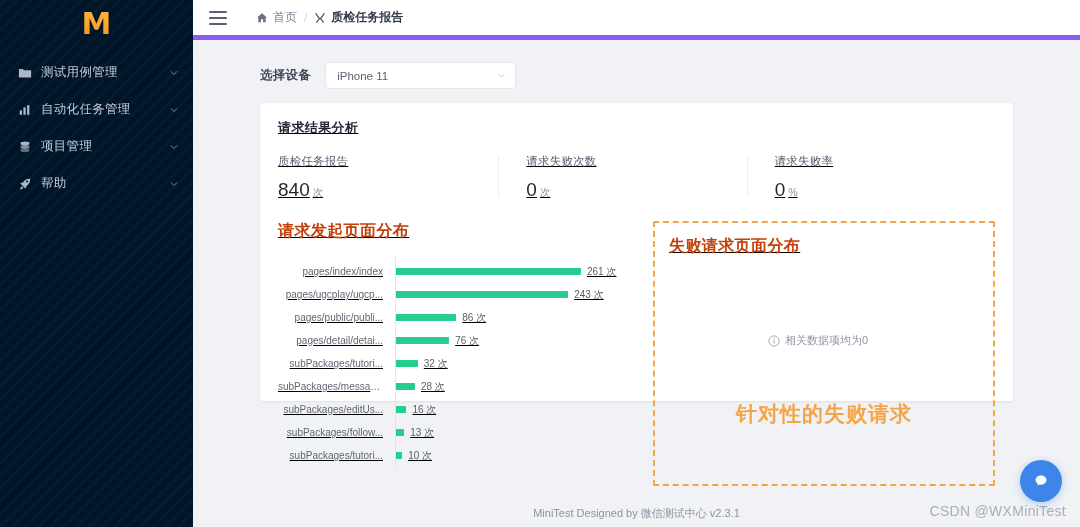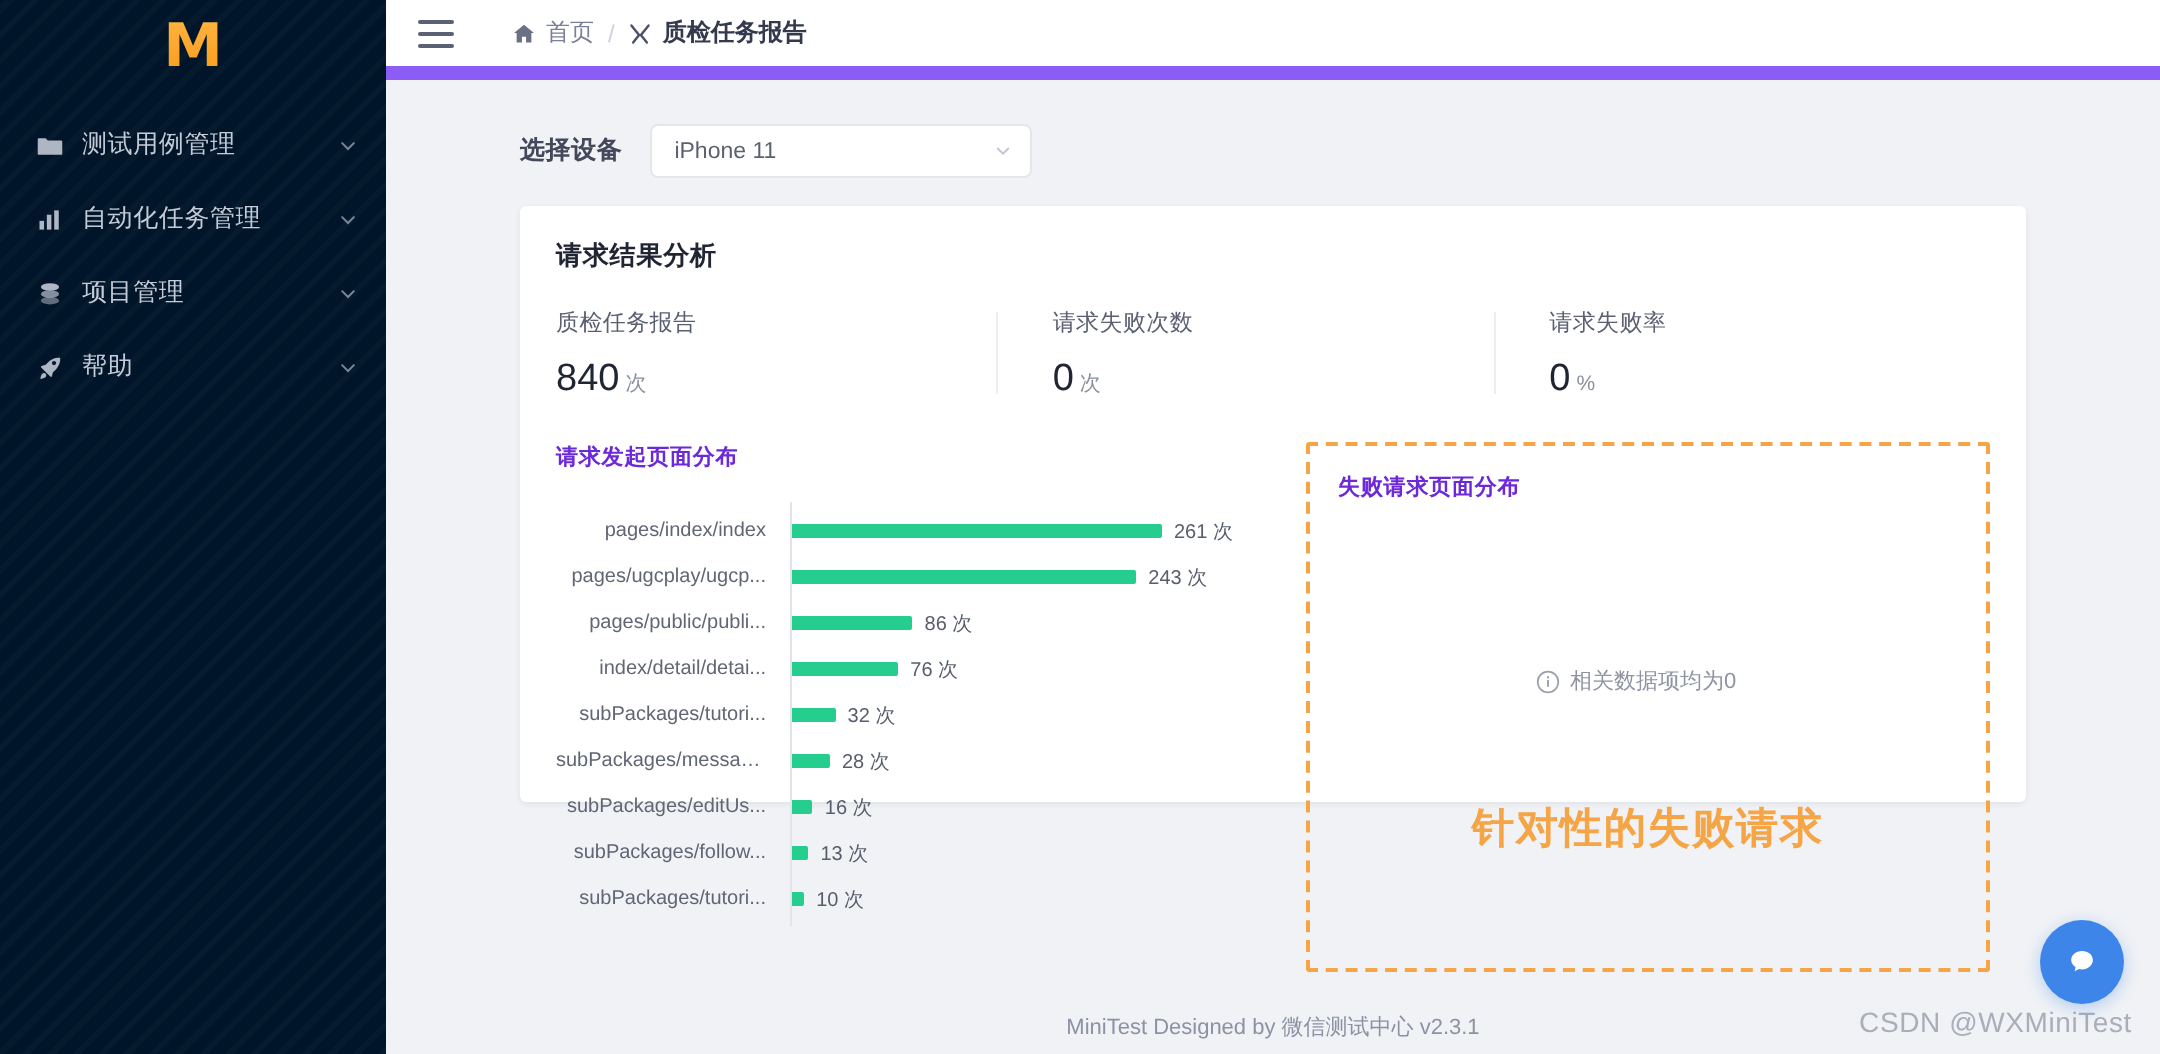--- a/index.html
+++ b/index.html
@@ -44,21 +44,21 @@
   .menu-label { flex: 1 1 auto; white-space: nowrap; letter-spacing: .3px; }
   .chev { width: 10px; height: 10px; flex: 0 0 10px; opacity: .65; }
   .chev svg { display: block; }
 
   
   .main { flex: 1 1 auto; height: 527px; display: flex; flex-direction: column; background: #f0f2f5; }
 
   .topbar {
     height: 40px; background: #fff; display: flex; align-items: center;
     padding: 0 0 0 16px; gap: 0; flex: 0 0 40px;
-    border-bottom: 7px solid #8b5cf6;
+    border-bottom: 5px solid #8b5cf6;
   }
   .hamburger { width: 18px; height: 14px; display: flex; flex-direction: column; justify-content: space-between; cursor: pointer; }
   .hamburger span { display: block; height: 2px; background: #5a6175; border-radius: 1px; }
   .crumbs { display: flex; align-items: center; margin-left: 29px; font-size: 12px; color: #6b7184; gap: 6px; }
   .crumb { display: flex; align-items: center; gap: 5px; }
   .crumb.link { color: #7a8098; cursor: pointer; }
   .crumb.current { color: #333a4d; font-weight: 600; }
   .crumb-ico { width: 12px; height: 12px; display: flex; align-items: center; justify-content: center; color: #5e6party; }
   .crumb-ico svg { display: block; }
   .crumb-sep { color: #cdd1dc; font-size: 12px; padding: 0 1px; }
@@ -70,41 +70,41 @@
   .select {
     width: 191px; height: 27px; background: #fff; border: 1px solid #e4e6ec; border-radius: 4px;
     display: flex; align-items: center; justify-content: space-between;
     padding: 0 9px 0 11px; font-size: 11.5px; color: #5c6170; cursor: pointer;
   }
   .select .caret { width: 9px; height: 9px; color: #c2c6d2; }
   .select .caret svg { display: block; }
 
   .card {
     background: #fff; border-radius: 3px; box-shadow: 0 1px 3px rgba(16,24,40,.07);
-    padding: 16px 18px 12px 18px; height: 298px; position: relative;
+    padding: 16px 18px 12px 18px; height: 298px; position: relative; text-decoration: underline;
   }
   .card-title { font-size: 13px; font-weight: 700; color: #1f2533; letter-spacing: .4px; }
 
   .stats { display: flex; margin-top: 17px; }
   .stat { flex: 1 1 0; padding-left: 0; position: relative; }
   .stat + .stat { padding-left: 28px; }
   .stat + .stat:before {
     content: ""; position: absolute; left: 0; top: 2px; bottom: 2px; width: 1px; background: #eceef2;
   }
   .stat-label { font-size: 11.5px; color: #5a6072; letter-spacing: .2px; }
   .stat-value { margin-top: 11px; font-size: 19px; color: #1f2533; font-weight: 400; line-height: 1; }
   .stat-unit { font-size: 10.5px; color: #8a8f9e; margin-left: 3px; }
 
   .panels { display: flex; gap: 26px; margin-top: 22px; }
   .panel-left { flex: 0 0 349px; }
   .panel-right {
     flex: 1 1 auto; border: 2px dashed #f5a546; border-radius: 2px;
     padding: 13px 14px; position: relative; height: 265px;
   }
-  .panel-title { font-size: 11px; font-weight: 700; color: #6d28d9; letter-spacing: .4px; }
+  .panel-title { font-size: 16px; font-weight: 700; color: #c2410c; letter-spacing: .4px; }
 
   
   .chart { margin-top: 18px; position: relative; }
   .axis-line { position: absolute; left: 117px; top: -3px; bottom: -2px; width: 1px; background: #e2e4ea; }
   .bar-row { display: flex; align-items: center; height: 23px; }
   .bar-label {
     width: 113px; flex: 0 0 113px; text-align: right; padding-right: 8px;
     font-size: 10px; color: #606673; white-space: nowrap; overflow: hidden; text-overflow: ellipsis;
     font-family: "Liberation Sans", sans-serif;
   }
@@ -305,21 +305,21 @@
                   </div>
                 </div>
                 <div class="bar-row">
                   <div class="bar-label">pages/public/publi...</div>
                   <div class="bar-track">
                     <div class="bar" style="width: 61.2874px; background: rgb(37, 205, 142);"></div>
                     <div class="bar-val">86 次</div>
                   </div>
                 </div>
                 <div class="bar-row">
-                  <div class="bar-label">index/detail/detai...</div>
+                  <div class="bar-label">pages/detail/detai...</div>
                   <div class="bar-track">
                     <div class="bar" style="width: 54.1609px; background: rgb(37, 205, 142);"></div>
                     <div class="bar-val">76 次</div>
                   </div>
                 </div>
                 <div class="bar-row">
                   <div class="bar-label">subPackages/tutori...</div>
                   <div class="bar-track">
                     <div class="bar" style="width: 22.8046px; background: rgb(37, 205, 142);"></div>
                     <div class="bar-val">32 次</div>

